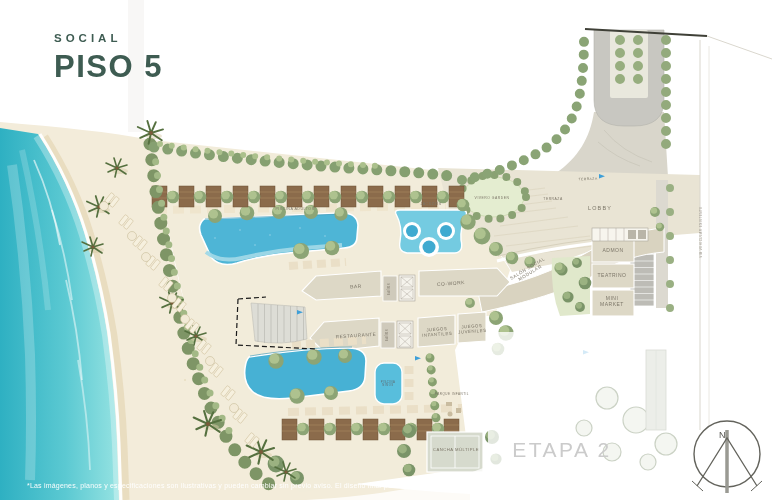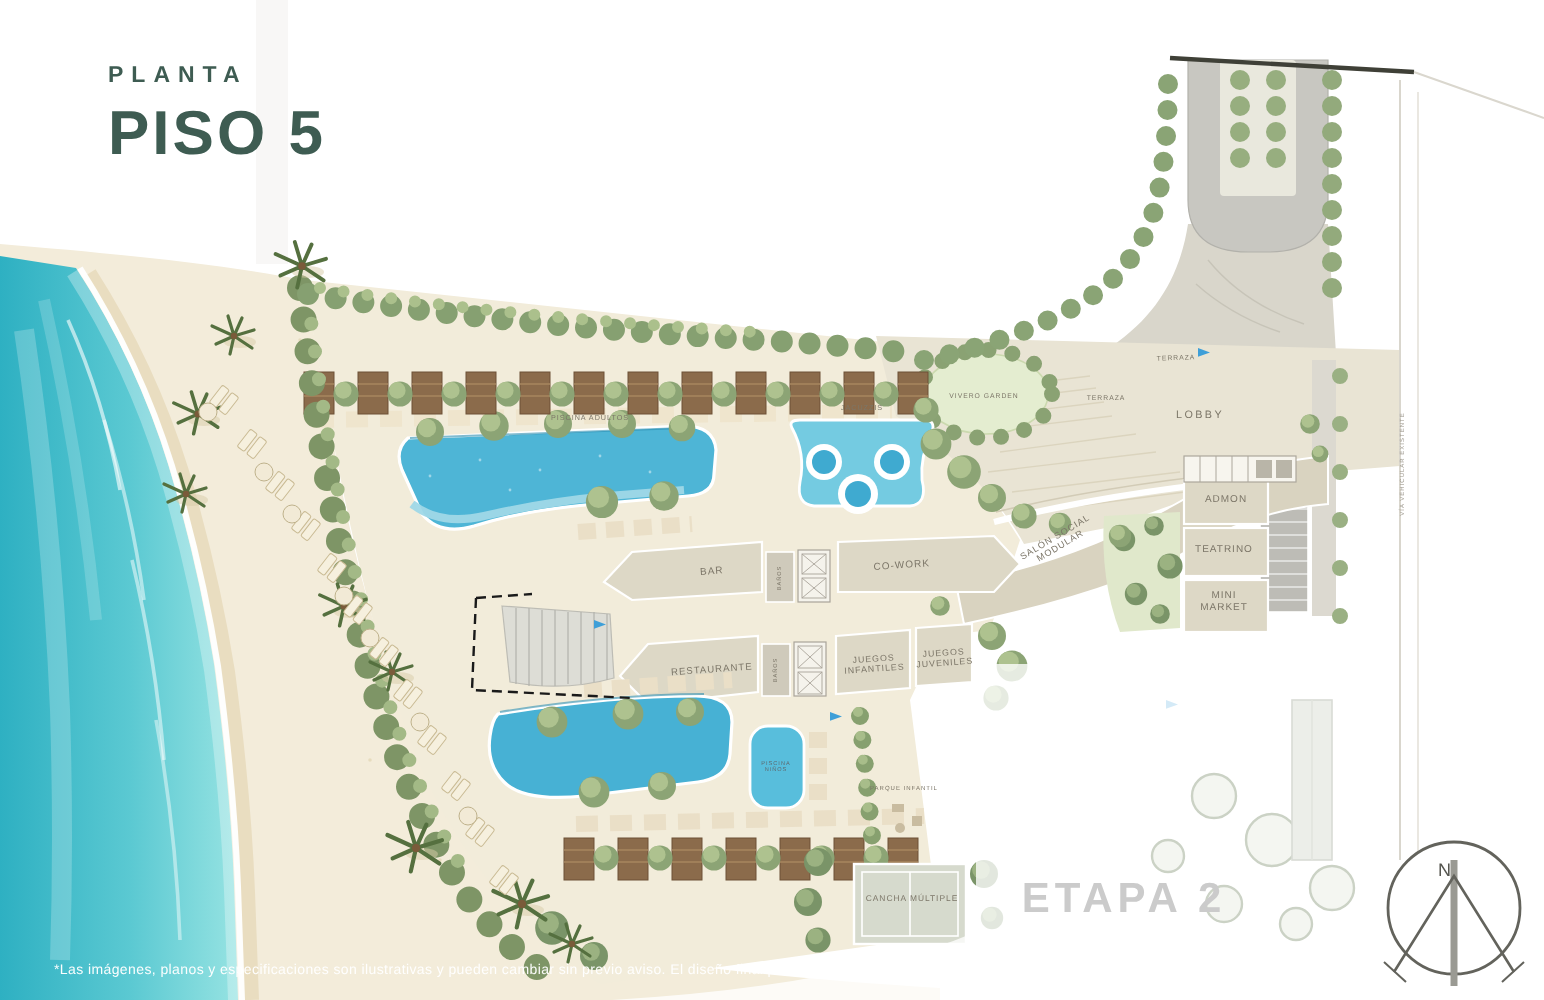--- a/index.html
+++ b/index.html
@@ -6,21 +6,21 @@
   .stage{position:relative;width:772px;height:500px;background:#ffffff;overflow:hidden;
          font-family:"Liberation Sans",sans-serif;}
   .stage svg{position:absolute;left:0;top:0;}
   .lbl{position:absolute;transform:translate(-50%,-50%);color:#7C7668;letter-spacing:.5px;
        white-space:nowrap;text-transform:uppercase;text-align:center;line-height:1.18;z-index:3;}
   .lbl.wrap{white-space:normal;}
   .title-block{position:absolute;left:54px;top:32px;z-index:4;color:#3E5C52;}
   .title-kicker{font-size:11.5px;font-weight:700;letter-spacing:4px;}
   .title-main{font-size:31px;font-weight:800;letter-spacing:1.5px;margin-top:5px;}
   .etapa{position:absolute;transform:translate(-50%,-50%);color:#CBCBCB;font-size:21px;
-         letter-spacing:2.5px;font-weight:700;z-index:3;}
+         letter-spacing:2.5px;font-weight:400;z-index:3;}
   .disclaimer{position:absolute;left:27px;top:482px;font-size:7px;color:rgba(255,255,255,.97);
               letter-spacing:.2px;z-index:5;}
 </style>
 </head>
 <body>
 
 <div class="stage">
 
 <svg width="772" height="500" viewBox="0 0 772 500">
   <defs>
@@ -478,21 +478,21 @@
   <g>
     <circle cx="727" cy="454" r="33" fill="none" stroke="#63635C" stroke-width="1.4"></circle>
     <path d="M727,430 L727,493" stroke="#9A9A93" stroke-width="3.5"></path>
     <path d="M697,486 L727,438 L757,486" fill="none" stroke="#63635C" stroke-width="1.3"></path>
     <path d="M692,481 L703,491 M751,491 L762,481" stroke="#63635C" stroke-width="1"></path>
     <text x="719" y="438" font-size="9" fill="#55554F" font-family="Liberation Sans, sans-serif">N</text>
   </g>
 </svg>
 
 <div class="title-block">
-  <div class="title-kicker">PLANTA</div>
+  <div class="title-kicker">SOCIAL</div>
   <div class="title-main">PISO 5</div>
 </div>
 
 <div class="lbl" style="left:295px;top:209px;font-size:3.6px;">PISCINA ADULTOS</div>
 <div class="lbl" style="left:431px;top:204px;font-size:3.6px;">JACUZZIS</div>
 <div class="lbl" style="left:492px;top:198px;font-size:3.4px;">VIVERO GARDEN</div>
 <div class="lbl" style="left:588px;top:179px;font-size:3.4px;transform:translate(-50%,-50%) rotate(-2deg);">TERRAZA</div>
 <div class="lbl" style="left:553px;top:199px;font-size:3.4px;">TERRAZA</div>
 <div class="lbl" style="left:600px;top:208px;font-size:5.4px;letter-spacing:1.2px;">LOBBY</div>
 <div class="lbl" style="left:613px;top:251px;font-size:5px;">ADMON</div>

